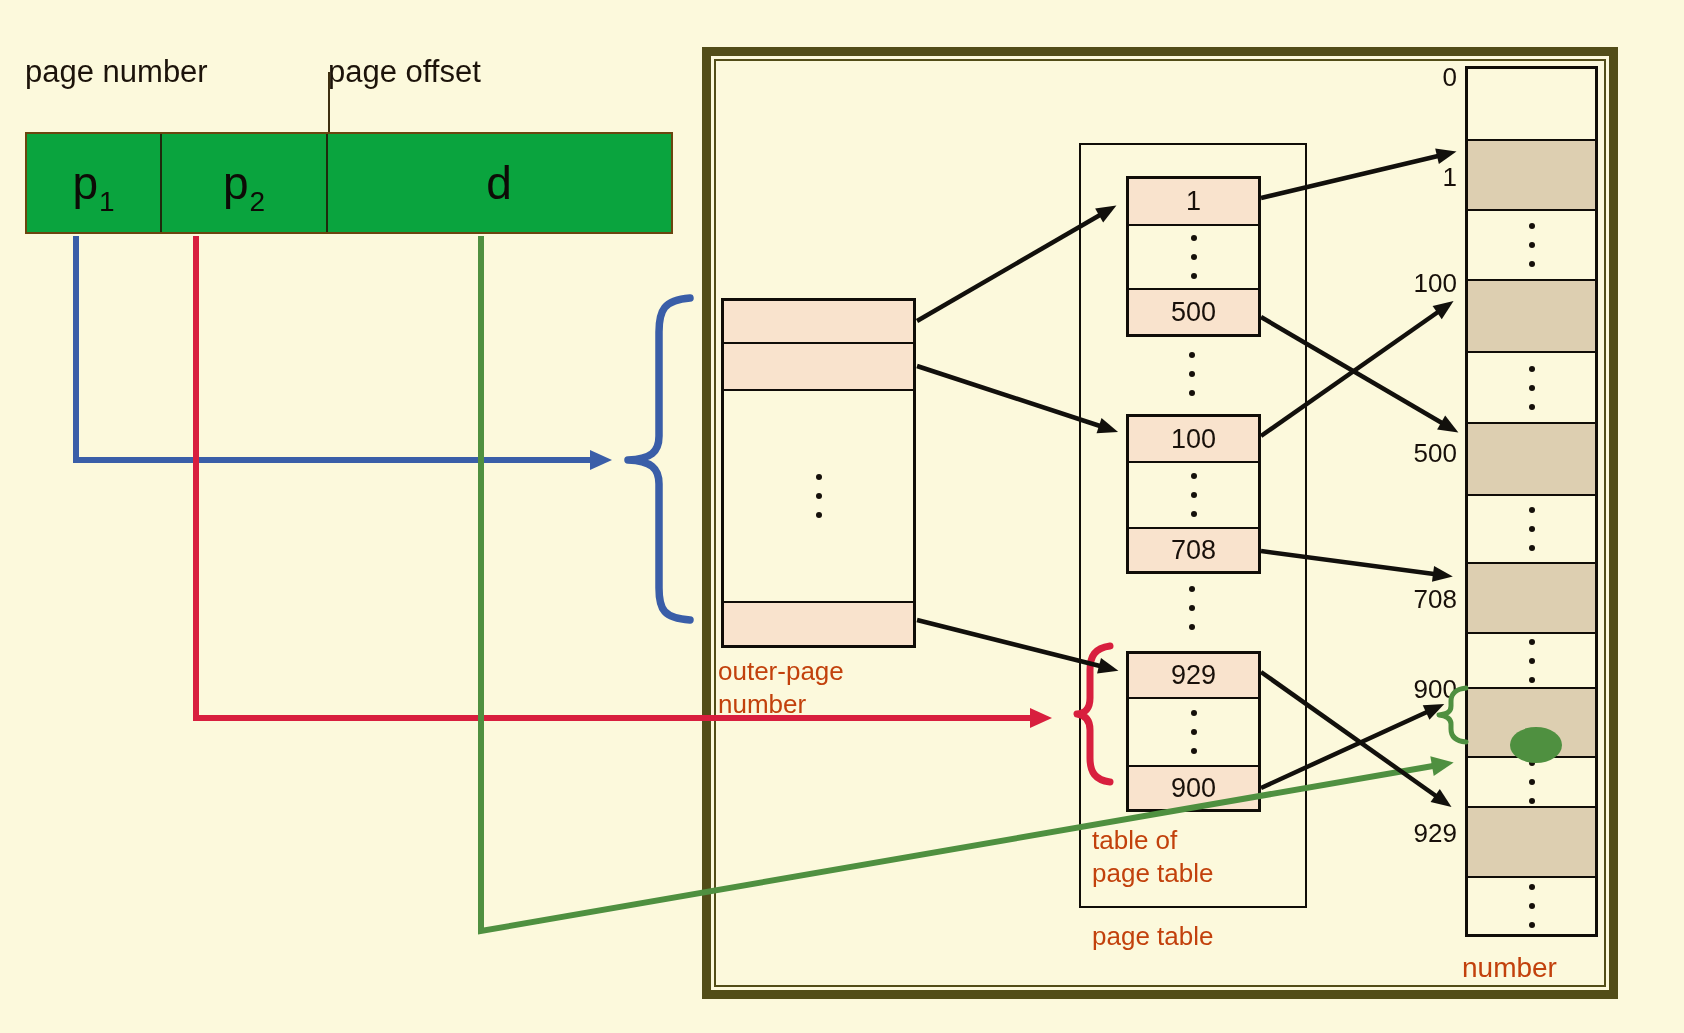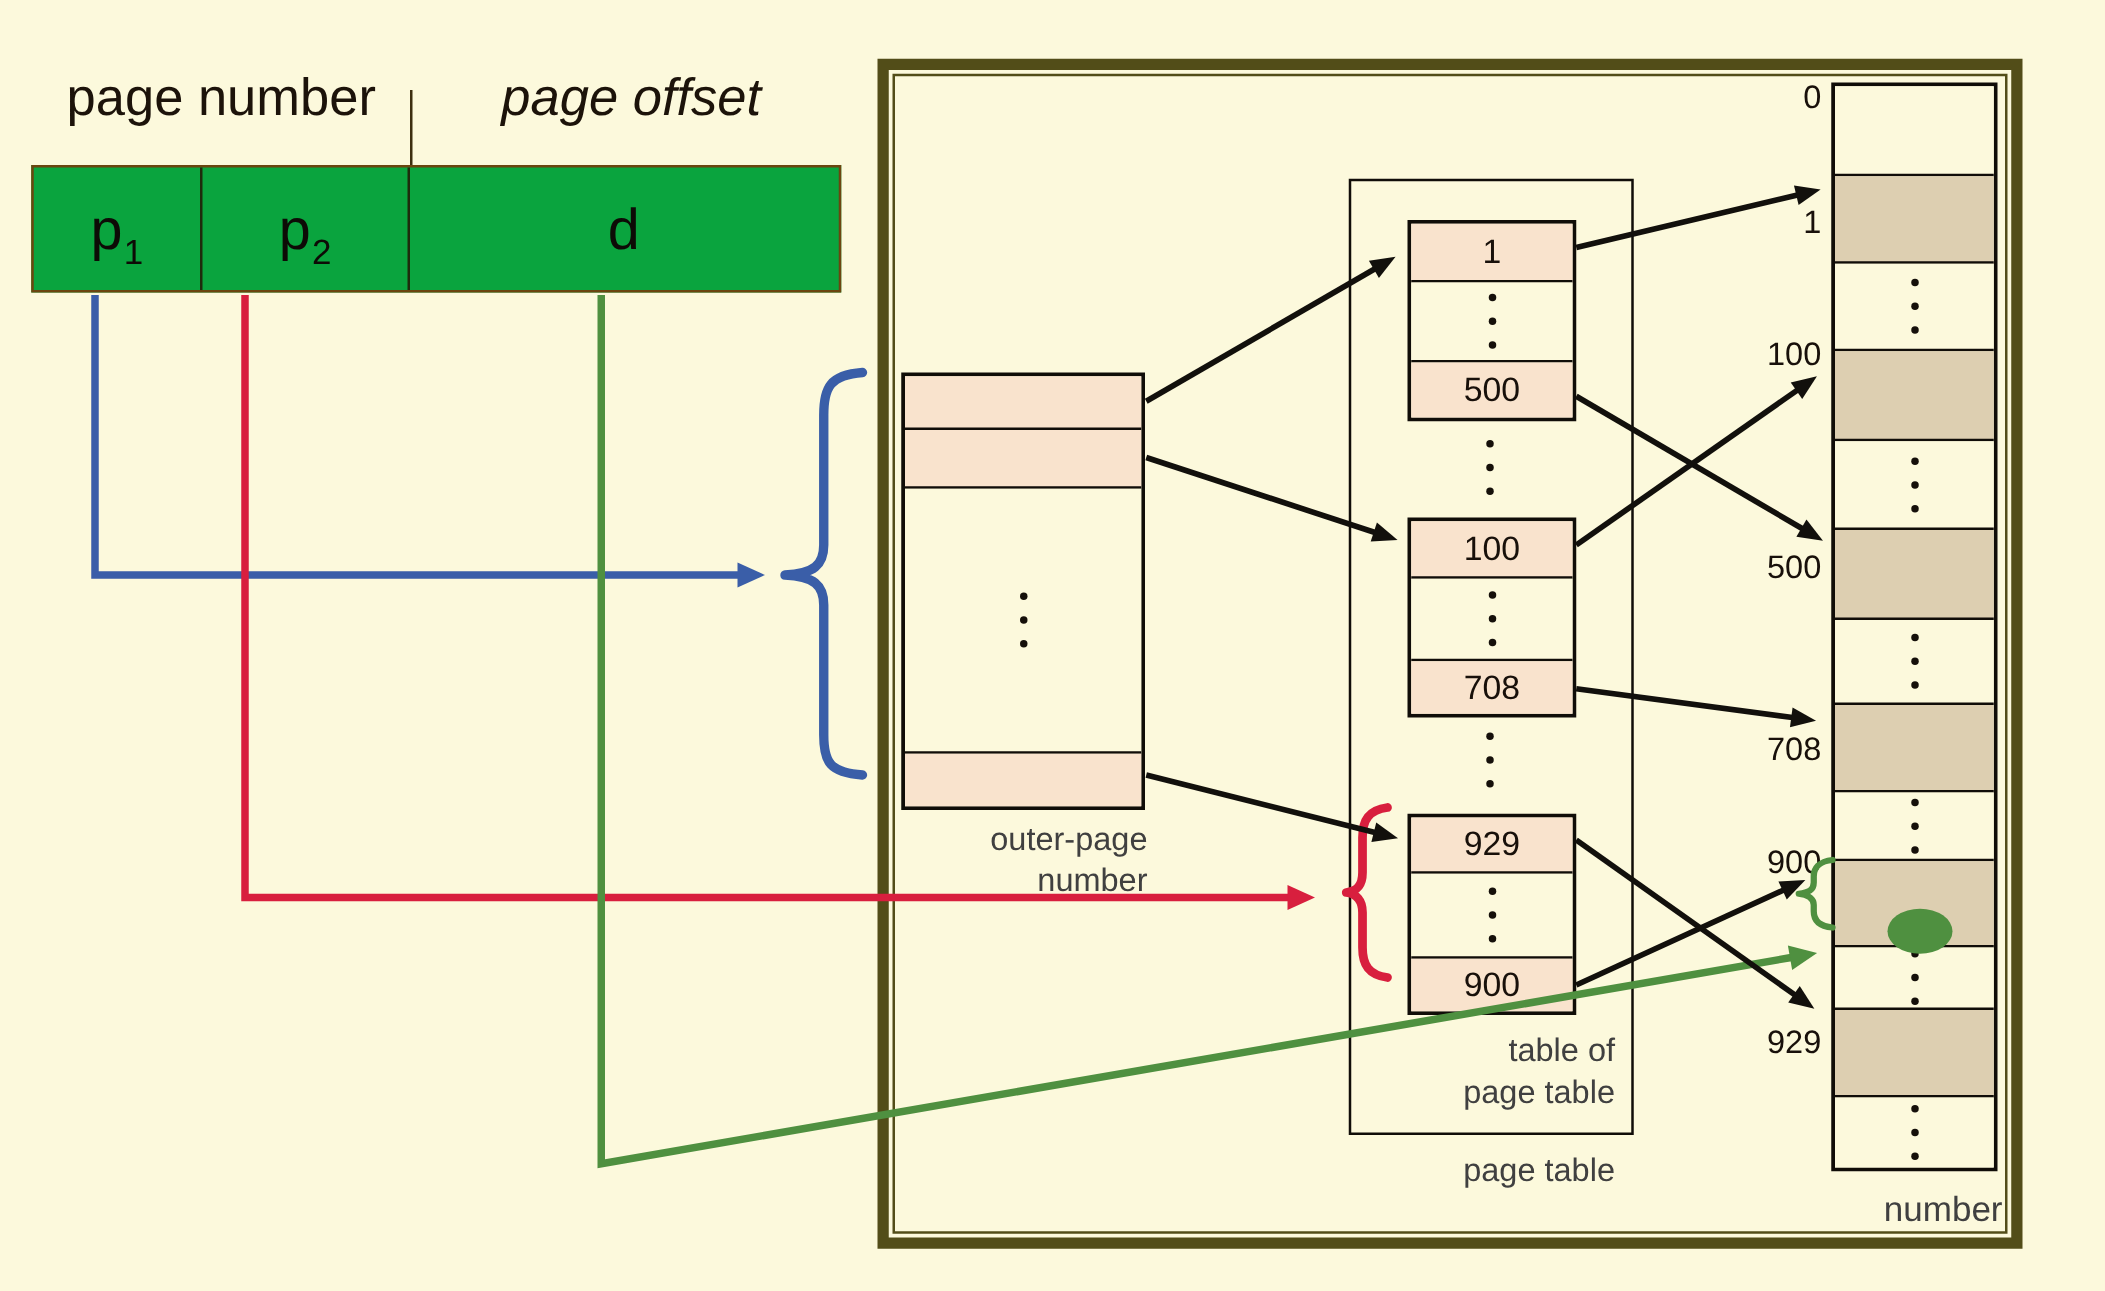--- a/index.html
+++ b/index.html
@@ -3,23 +3,23 @@
 <meta charset="utf-8">
 <style>
   html,body{margin:0;padding:0;}
   body{
     width:1684px;height:1033px;position:relative;overflow:hidden;
     background:var(--cream,#fcf9dc);
     font-family:"Liberation Sans","DejaVu Sans",sans-serif;
     color:var(--ink,#1c130a);
   }
   
-  .hdr{position:absolute;top:54px;font-size:42px;font-weight:400;text-align:center;letter-spacing:0px;}
+  .hdr{position:absolute;top:54px;font-size:31px;font-weight:400;text-align:left;letter-spacing:0px;}
   .hdr.pnum{left:25px;width:304px;}
-  .hdr.poff{left:340px;width:330px;font-style:italic;}
+  .hdr.poff{left:328px;width:330px;}
   
   .addr-bar{
     position:absolute;left:25px;top:132px;width:648px;height:102px;
     background:var(--bar-green,#0aa43e);
     border:2px solid #6b450f;box-sizing:border-box;
     display:flex;
   }
   .addr-cell{
     display:flex;align-items:center;justify-content:center;
     font-size:46px;color:#0d0b06;box-sizing:border-box;
@@ -51,21 +51,21 @@
   .pt-container{left:1079px;top:143px;width:228px;height:765px;border-width:2.5px;}
   
   .pt-group{position:absolute;left:1126px;width:135px;border:3px solid #100d08;box-sizing:border-box;}
   
   .memory-col{left:1465px;top:66px;width:133px;height:871px;}
   
   .vdots{display:flex;flex-direction:column;align-items:center;justify-content:center;gap:13px;}
   .vdots .dot{width:6px;height:6px;border-radius:50%;background:#15100a;display:block;}
   .vdots-free{position:absolute;width:24px;height:44px;}
   
-  .cap{position:absolute;text-align:right;font-size:26px;line-height:1.25;color:#404040;}
+  .cap{position:absolute;text-align:left;font-size:26px;line-height:1.25;color:#c2410c;}
   .cap.outer-cap{left:718px;top:655px;width:200px;}
   .cap.ptpage-cap{left:1092px;top:824px;width:200px;}
   .cap.pt-cap{left:1092px;top:920px;width:200px;}
   .cap.mem-cap{left:1462px;top:950px;width:140px;font-size:28px;}
   .mem-label{position:absolute;left:1385px;width:72px;text-align:right;font-size:26px;color:#18100a;}
   
   .hit-ellipse{
     position:absolute;left:1510px;top:727px;width:52px;height:36px;border-radius:50%;
     background:var(--line-green,#4f9040);
   }

